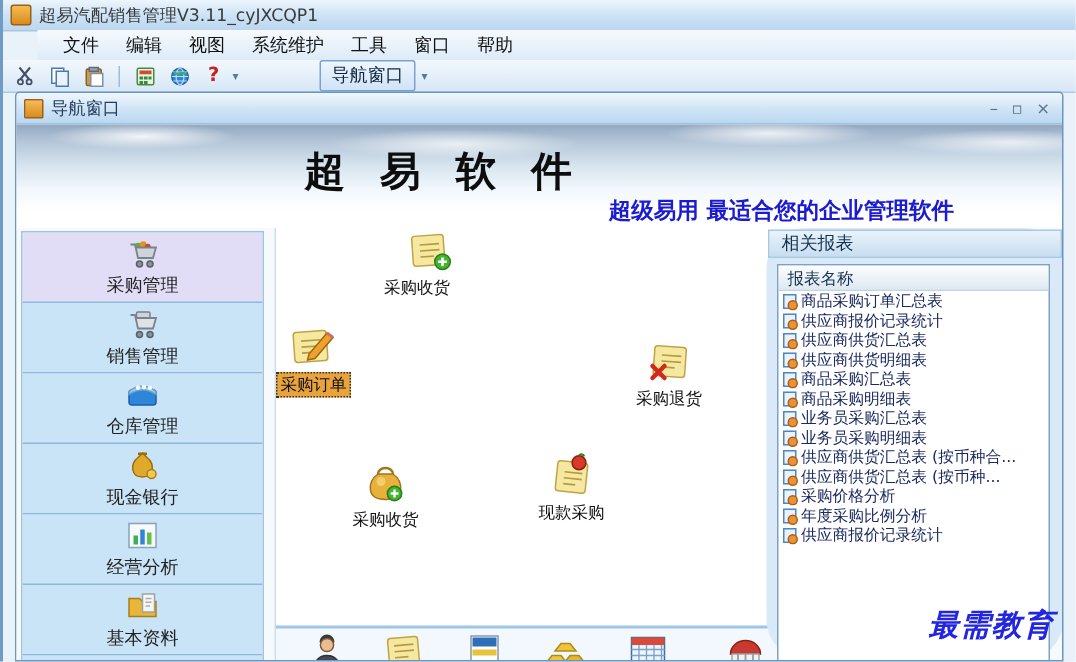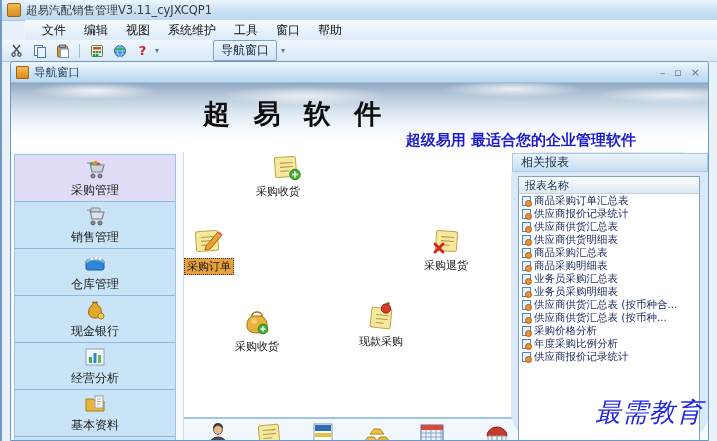--- a/index.html
+++ b/index.html
@@ -90,21 +90,21 @@
     display:flex;align-items:center;padding-left:6px;}
   .rp-row{height:13px;display:flex;align-items:center;gap:3px;padding-left:3px;
     font-size:10.5px;color:#1c2a60;white-space:nowrap;overflow:hidden;cursor:default;}
   .ricon{width:9px;height:10px;border:1px solid #4a86c8;background:#eaf2fb;
     position:relative;flex:none;box-sizing:border-box;}
   .ricon::after{content:"";position:absolute;right:-2px;bottom:-2px;width:5px;height:5px;
     border-radius:50%;background:#e8923a;border:1px solid #b05e10;}
 
   .watermark{position:absolute;right:6px;bottom:10px;z-index:5;
     font-family:"DejaVu Serif","Liberation Serif",serif;
-    font-size:26px;font-weight:normal;font-style:italic;letter-spacing:1px;}
+    font-size:20px;font-weight:bold;font-style:italic;letter-spacing:1px;}
 
   svg{display:block;}
 </style>
 </head>
 <body>
 
 <div class="stage">
 
   <div class="titlebar">
     <div class="app-icon"></div>
@@ -256,21 +256,21 @@
           <svg width="30" height="28" viewBox="0 0 30 28">
               <rect x="3" y="3" width="21" height="20" rx="2" fill="#f5e9a2" stroke="#c3a244" transform="rotate(-4 13 13)"></rect>
               <path d="M8 9 h13 M8 13 h13 M8 17 h9" stroke="#b9983f" stroke-width="1.1" transform="rotate(-4 13 13)"></path>
               <circle cx="23" cy="20.5" r="5.2" fill="#43b52e" stroke="#2a7d1a"></circle>
               <path d="M23 17.6 v5.8 M20.1 20.5 h5.8" stroke="#fff" stroke-width="1.7"></path>
             </svg>
           <span class="lbl">采购收货</span>
         </div>
 
 
-        <div class="shortcut selected" style="left:-12px;top:74px;">
+        <div class="shortcut selected" style="left:-12px;top:64px;">
           <svg width="32" height="30" viewBox="0 0 32 30">
               <rect x="3" y="5" width="22" height="20" rx="2" fill="#f5e9a2" stroke="#c3a244" transform="rotate(-4 14 15)"></rect>
               <path d="M8 11 h13 M8 15 h13 M8 19 h9" stroke="#b9983f" stroke-width="1.1" transform="rotate(-4 14 15)"></path>
               <path d="M13 20 L25 6 l4 3 -12 14 -5 1 z" fill="#f0a030" stroke="#9a6a10"></path>
               <path d="M25 6 l4 3" stroke="#d46a6a" stroke-width="2"></path>
             </svg>
           <span class="lbl" id="sel-lbl" style="background: rgb(232, 163, 61);">采购订单</span>
         </div>
 
         <div class="shortcut" style="left:225px;top:76px;">

